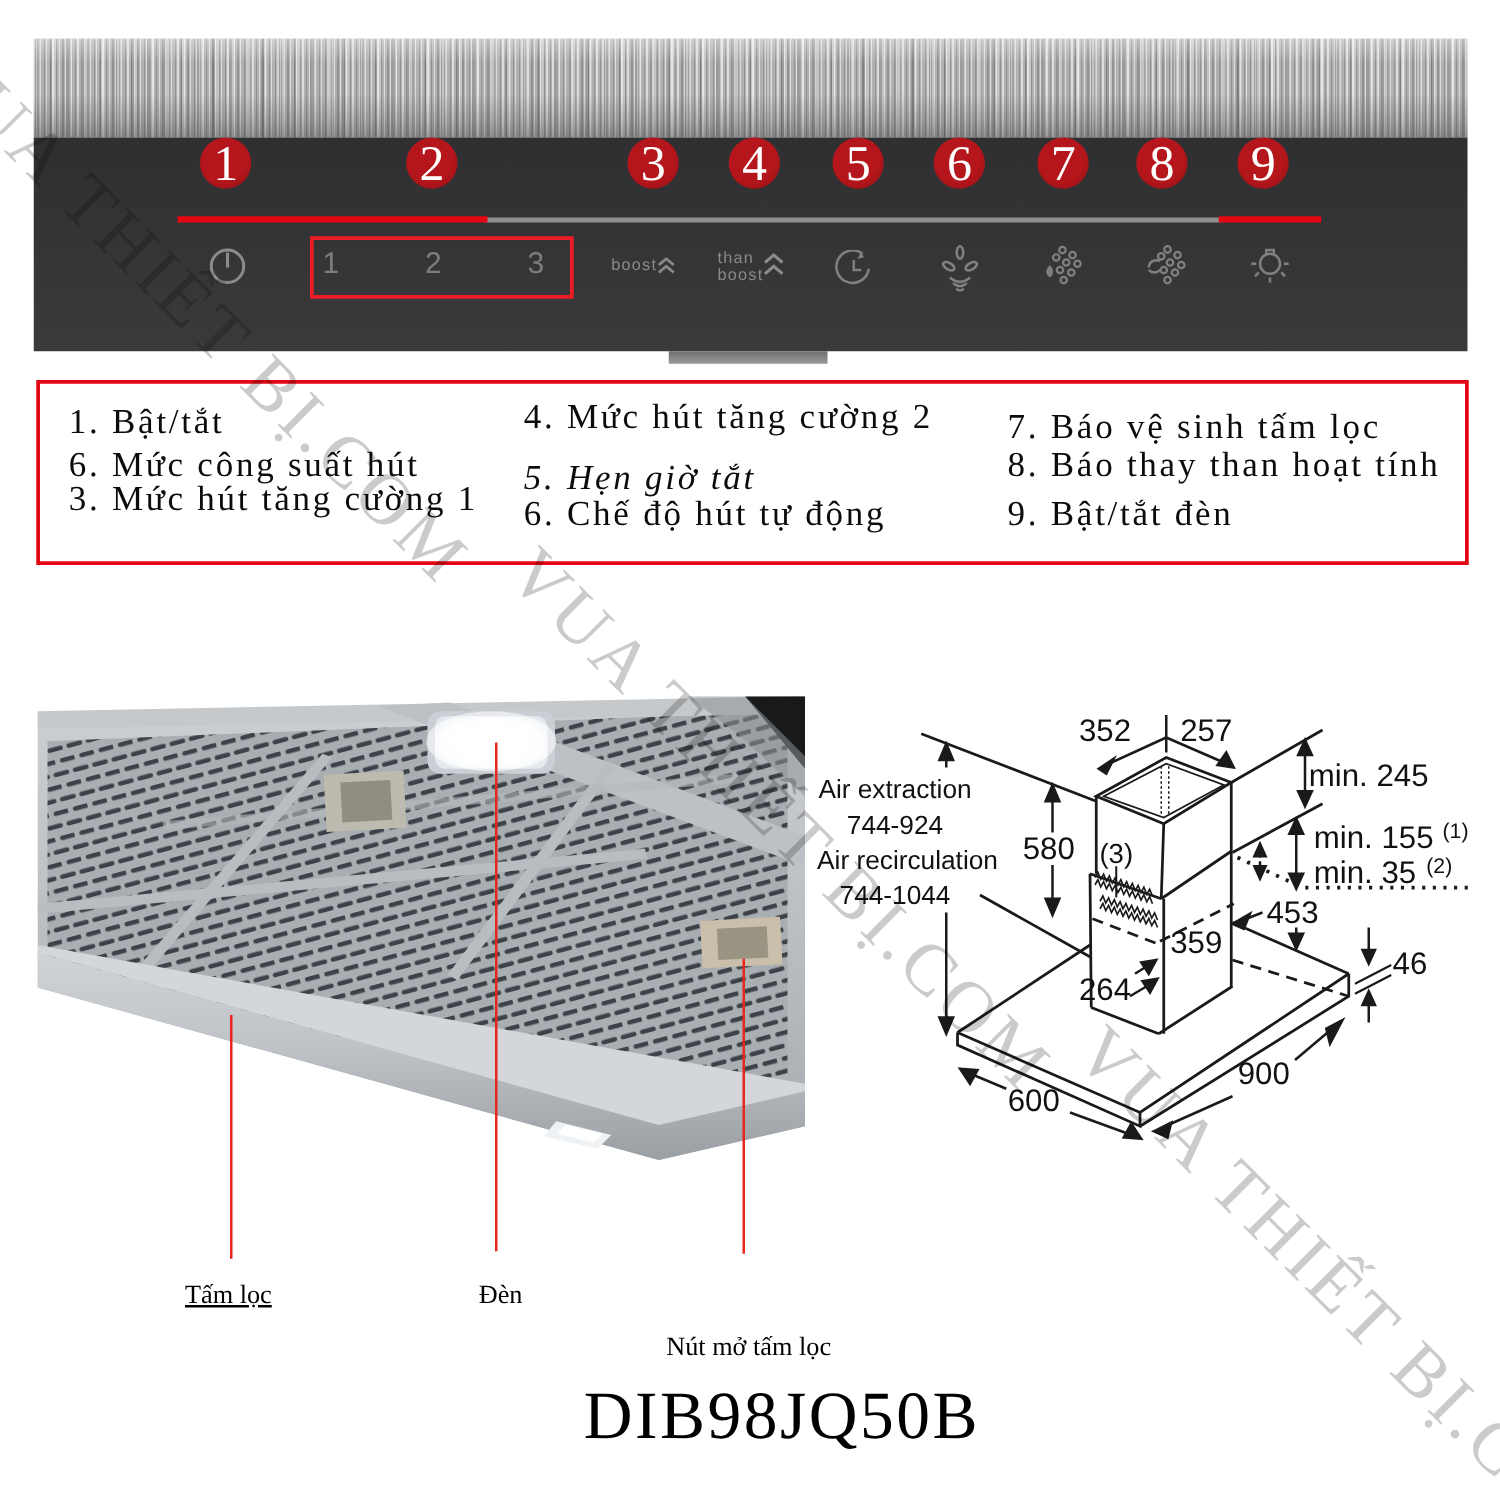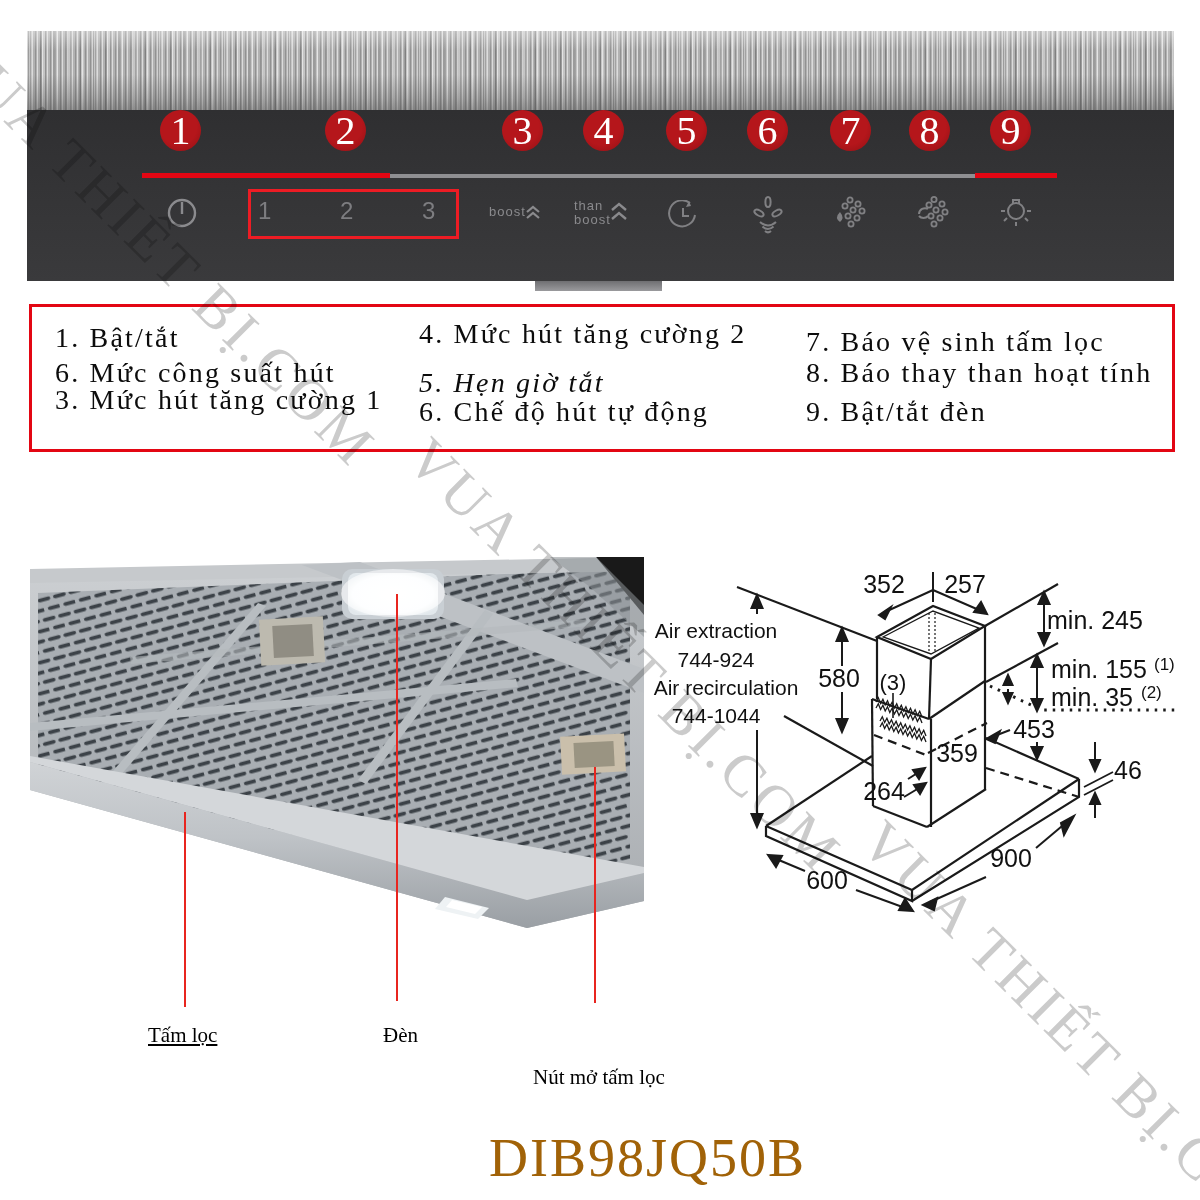--- a/index.html
+++ b/index.html
@@ -24,22 +24,22 @@
   
   .ico{position:absolute;}
   #box123{left:221px;top:158px;width:205px;height:44px;border:3px solid #ed1c24;}
   .dig{position:absolute;top:166px;color:#7d7d80;font-size:24px;font-family:"Liberation Sans",sans-serif;}
   .btxt{position:absolute;color:#8a8a8d;font-size:13px;letter-spacing:1px;}
   
   #legend{left:29px;top:304px;width:1140px;height:142px;border:3px solid #e30613;}
   .leg{position:absolute;font-family:"Liberation Serif",serif;font-size:28px;color:#0c0c0c;white-space:nowrap;letter-spacing:2.2px;}
   
   .plabel{position:absolute;font-family:"Liberation Serif",serif;font-size:21px;color:#000;white-space:nowrap;}
-  #model{left:467px;top:1131px;font-family:"Liberation Serif",serif;line-height:1;
-         font-size:54px;color:#a16207;letter-spacing:2px;margin-left:22px;}
+  #model{left:467px;top:1105px;font-family:"Liberation Serif",serif;line-height:1;
+         font-size:54px;color:#000000;letter-spacing:2px;}
   .redv{position:absolute;width:2px;background:#e8251f;}
   
   #wm{left:0;top:0;width:1200px;height:1200px;mix-blend-mode:multiply;z-index:50;pointer-events:none;}
 </style>
 </head>
 <body>
 
 <div id="panel" class="abs">
   <div id="metal" class="abs"></div>
   <div id="metal2" class="abs"></div>

